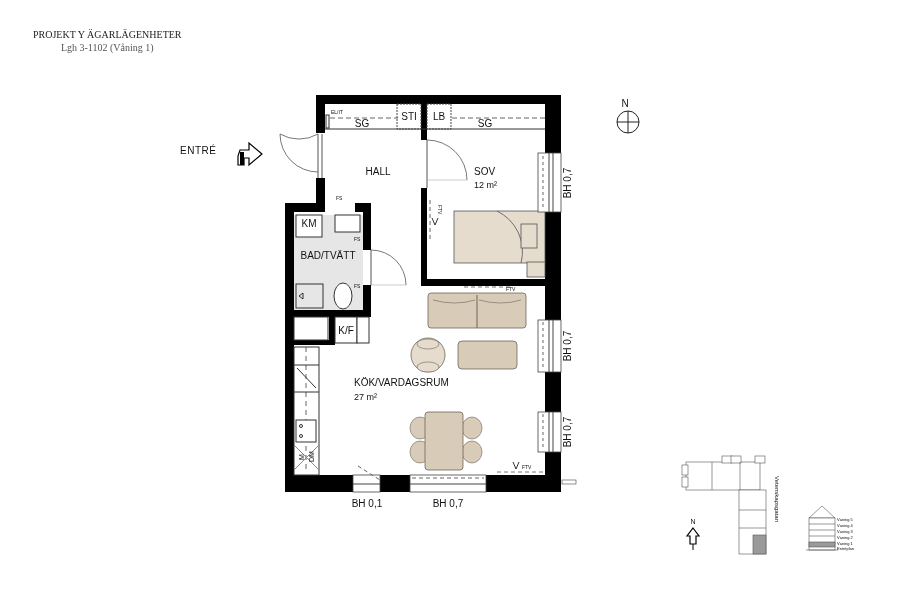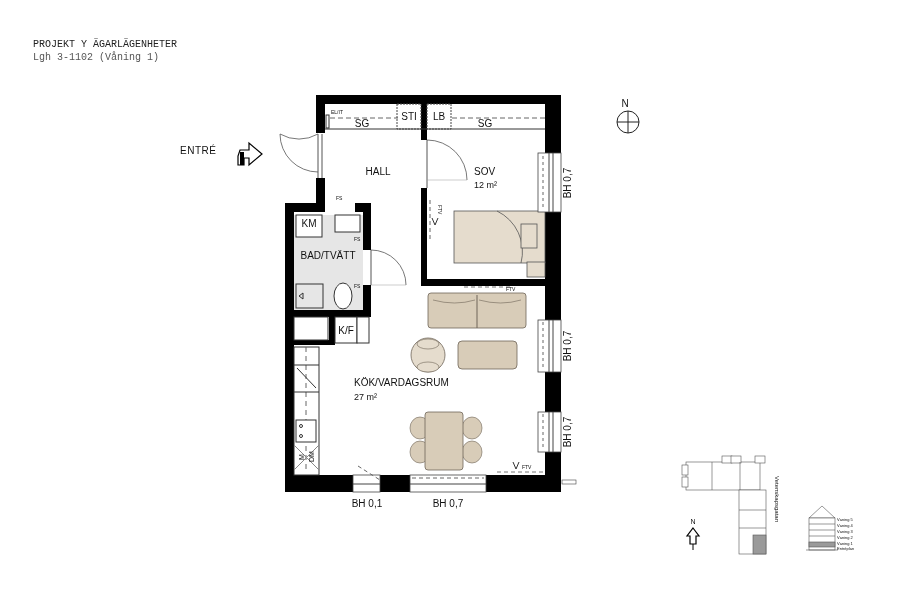--- a/index.html
+++ b/index.html
@@ -1,20 +1,20 @@
 <!DOCTYPE html>
 <html><head>
 <meta charset="utf-8">
 <style>
   html, body { margin:0; padding:0; }
   body { width:900px; height:600px; background:#ffffff; position:relative; overflow:hidden;
          font-family:"Liberation Sans", sans-serif; color:#111; }
-  .hdr { position:absolute; left:33px; top:38px; font-family:Liberation Mono, monospace; font-size:10px; line-height:13px; }
+  .hdr { position:absolute; left:33px; top:28px; font-family:Liberation Serif, serif; font-size:10px; line-height:13px; }
   .hdr .t1 { color:#222; }
-  .hdr .t2 { color:#555; }
+  .hdr .t2 { color:#555;text-align:center; }
   svg { position:absolute; left:0; top:0; }
   .lbl { font-family:"Liberation Sans", sans-serif; fill:#111; }
   .entre { position:absolute; left:180px; top:145px; font-size:10px; letter-spacing:0.5px; }
 </style>
 </head>
 <body>
 
 <div class="hdr">
   <div class="t1">PROJEKT Y ÄGARLÄGENHETER</div>
   <div class="t2">Lgh 3-1102 (Våning 1)</div>

